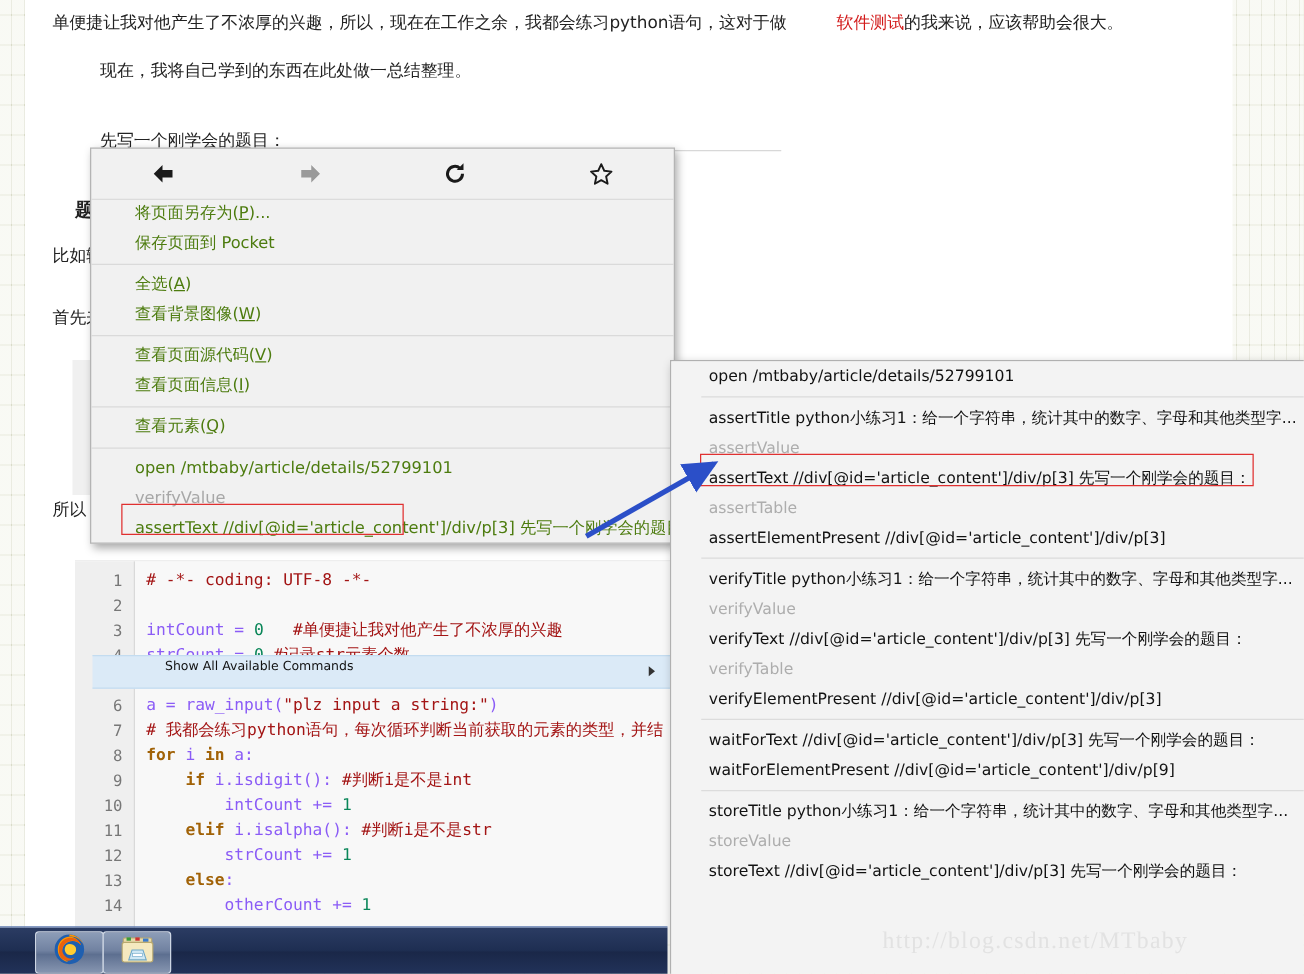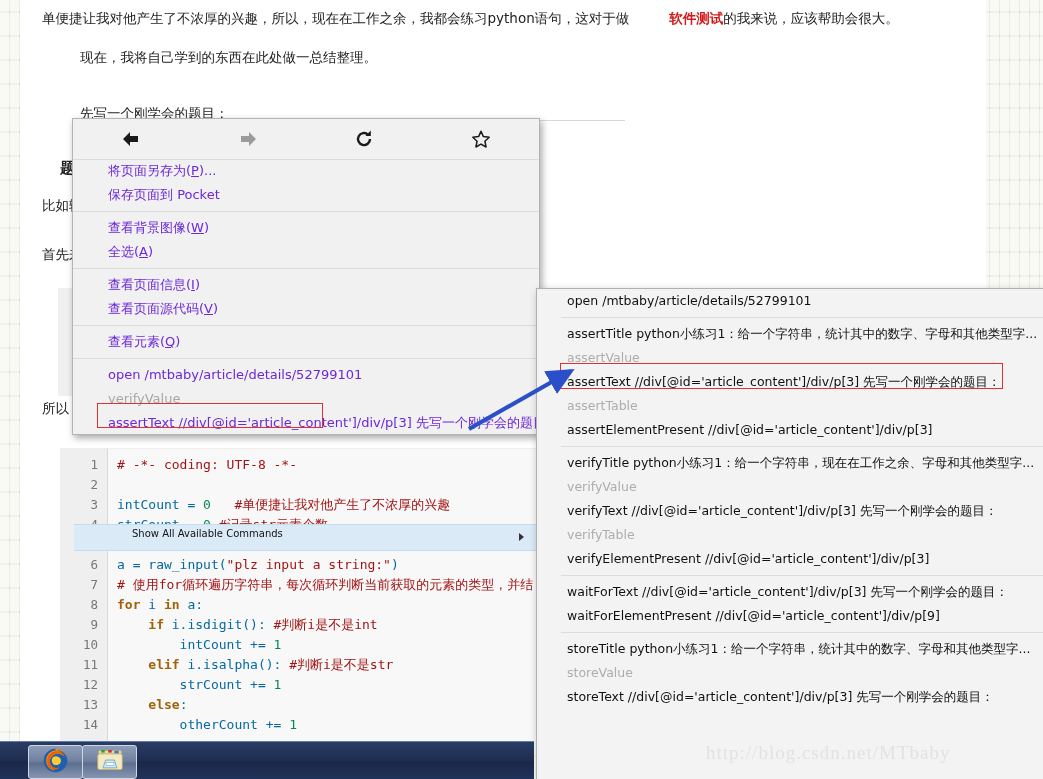--- a/index.html
+++ b/index.html
@@ -20,21 +20,21 @@
   #page{
     position:absolute;left:20px;top:0;width:966px;height:744px;
     background:#fff;overflow:hidden;
   }
   .article{position:absolute;left:0;top:0;width:966px;}
   .para{
     position:absolute;
     font-family:"DejaVu Sans","Liberation Sans",sans-serif;
     font-size:13.5px;color:#222;line-height:20px;white-space:nowrap;
   }
-  .red{color:#d21a1a;font-weight:bold;padding-left:40px;}
+  .red{color:#d21a1a;font-weight:normal;padding-left:40px;}
   .bold{font-weight:bold;}
   .hr-line{position:absolute;height:1px;background:#d8d8d8;}
 
   
   #mini-code{
     position:absolute;left:38px;top:288px;width:150px;height:108px;
     background:#f0f0f0;border:none;
   }
   #mini-code .ln{
     position:absolute;left:118px;font-family:"DejaVu Sans Mono",monospace;
@@ -59,42 +59,42 @@
   }
   .code-row .src{
     position:absolute;left:57px;
     font-family:"DejaVu Sans Mono","Liberation Mono",monospace;
     font-size:13px;color:#333;
   }
   .t-cm{color:#a31515;text-align:right;}
   .t-kw{color:#a16207;font-weight:bold;}
   .t-nm{color:#098658;}
   .t-st{color:#a31515;}
-  .t-pl{color:#0369a1;}
+  .t-pl{color:#8b5cf6;}
 
   
   #ctxmenu{
     position:absolute;left:72px;top:118px;width:466px;height:315px;
     background:#f1f1f1;border:1px solid #b4b4b4;
     box-shadow:2px 3px 7px rgba(0,0,0,.35);
   }
   #ctx-toolbar{
     position:absolute;left:0;top:0;width:466px;height:40px;
     border-bottom:1px solid #dcdcdc;display:flex;align-items:center;
   }
   .navbtn{
     flex:1 1 0;height:40px;display:flex;align-items:center;justify-content:center;
   }
   .navbtn svg{display:block;}
   .ctx-list{position:absolute;left:0;top:40px;width:466px;}
   .ctx-item{
     position:relative;height:24px;line-height:24px;
     padding-left:35px;
     font-family:"DejaVu Sans","Liberation Sans",sans-serif;
-    font-size:13px;color:#6d28d9;white-space:nowrap;overflow:hidden;
+    font-size:13px;color:#4d7c0f;white-space:nowrap;overflow:hidden;
   }
   .ctx-item.disabled{color:#a7a7a7;}
   .ctx-sep{height:1px;background:#dadada;margin:4px 0 4px 0;}
   .ctx-item u{text-decoration:underline;}
   #ctx-highlight{
     position:absolute;left:1px;top:405px;width:464px;height:25px;
     background:#dbeaf7;border-top:1px solid #c3dcf0;border-bottom:1px solid #c3dcf0;
   }
   #ctx-highlight .lbl{
     position:absolute;left:34px;top:3px;font-size:10px;color:#111;
@@ -184,21 +184,21 @@
 
   <div id="codeblock">
     <div id="gutter"></div>
     <div id="code-rows">
         <div class="code-row" style="top:6px;"><span class="num">1</span><span class="src"><span class="t-cm"># -*- coding: UTF-8 -*-</span></span></div>
         <div class="code-row" style="top:26px;"><span class="num">2</span><span class="src"><span class="t-pl"></span></span></div>
         <div class="code-row" style="top:46px;"><span class="num">3</span><span class="src"><span class="t-pl">intCount </span><span class="t-pl">= </span><span class="t-nm">0</span><span class="t-cm">   #单便捷让我对他产生了不浓厚的兴趣</span></span></div>
         <div class="code-row" style="top:66px;"><span class="num">4</span><span class="src"><span class="t-pl">strCount </span><span class="t-pl">= </span><span class="t-nm">0</span><span class="t-cm"> #记录str元素个数</span></span></div>
         <div class="code-row" style="top:86px;"><span class="num">5</span><span class="src"><span class="t-pl">otherCount </span><span class="t-pl">= </span><span class="t-nm">0</span></span></div>
         <div class="code-row" style="top:106px;"><span class="num">6</span><span class="src"><span class="t-pl">a = raw_input(</span><span class="t-st">"plz input a string:"</span><span class="t-pl">)</span></span></div>
-        <div class="code-row" style="top:126px;"><span class="num">7</span><span class="src"><span class="t-cm"># 使用for循环遍历字符串，每次循环判断当前获取的元素的类型，并结</span></span></div>
+        <div class="code-row" style="top:126px;"><span class="num">7</span><span class="src"><span class="t-cm"># 我都会练习python语句，每次循环判断当前获取的元素的类型，并结</span></span></div>
         <div class="code-row" style="top:146px;"><span class="num">8</span><span class="src"><span class="t-kw">for</span><span class="t-pl"> i </span><span class="t-kw">in</span><span class="t-pl"> a:</span></span></div>
         <div class="code-row" style="top:166px;"><span class="num">9</span><span class="src"><span class="t-pl">    </span><span class="t-kw">if</span><span class="t-pl"> i.isdigit(): </span><span class="t-cm">#判断i是不是int</span></span></div>
         <div class="code-row" style="top:186px;"><span class="num">10</span><span class="src"><span class="t-pl">        intCount += </span><span class="t-nm">1</span></span></div>
         <div class="code-row" style="top:206px;"><span class="num">11</span><span class="src"><span class="t-pl">    </span><span class="t-kw">elif</span><span class="t-pl"> i.isalpha(): </span><span class="t-cm">#判断i是不是str</span></span></div>
         <div class="code-row" style="top:226px;"><span class="num">12</span><span class="src"><span class="t-pl">        strCount += </span><span class="t-nm">1</span></span></div>
         <div class="code-row" style="top:246px;"><span class="num">13</span><span class="src"><span class="t-pl">    </span><span class="t-kw">else</span><span class="t-pl">:</span></span></div>
         <div class="code-row" style="top:266px;"><span class="num">14</span><span class="src"><span class="t-pl">        otherCount += </span><span class="t-nm">1</span></span></div>
       </div>
   </div>
 </div>
@@ -234,25 +234,25 @@
             <path d="M10 1.3 L12.4 6.6 L18.2 7.3 L13.9 11.2 L15.1 17 L10 14.1 L4.9 17 L6.1 11.2 L1.8 7.3 L7.6 6.6 Z" fill="none" stroke="#1a1a1a" stroke-width="1.5" stroke-linejoin="round"></path>
           </svg>
       </span>
     </div>
   </div>
 
   <div class="ctx-list" id="ctx-list">
       <div class="ctx-item">将页面另存为(<u>P</u>)...</div>
       <div class="ctx-item">保存页面到 Pocket</div>
       <div class="ctx-sep"></div>
+      <div class="ctx-item">全选(<u>A</u>)</div>
       <div class="ctx-item">查看背景图像(<u>W</u>)</div>
-      <div class="ctx-item">全选(<u>A</u>)</div>
       <div class="ctx-sep"></div>
+      <div class="ctx-item">查看页面源代码(<u>V</u>)</div>
       <div class="ctx-item">查看页面信息(<u>I</u>)</div>
-      <div class="ctx-item">查看页面源代码(<u>V</u>)</div>
       <div class="ctx-sep"></div>
       <div class="ctx-item">查看元素(<u>Q</u>)</div>
       <div class="ctx-sep"></div>
       <div class="ctx-item">open /mtbaby/article/details/52799101</div>
       <div class="ctx-item disabled">verifyValue</div>
       <div class="ctx-item">assertText //div[@id='article_content']/div/p[3] 先写一个刚学会的题目：</div>
     </div>
 
   <div id="ctx-highlight">
     <span class="lbl">Show All Available Commands</span>
@@ -265,21 +265,21 @@
   <div id="sub-strip"></div>
   <div class="sub-list" id="sub-list">
       <div class="sub-item">open /mtbaby/article/details/52799101</div>
       <div class="sub-sep"></div>
       <div class="sub-item">assertTitle python小练习1：给一个字符串，统计其中的数字、字母和其他类型字...</div>
       <div class="sub-item dim">assertValue</div>
       <div class="sub-item">assertText //div[@id='article_content']/div/p[3] 先写一个刚学会的题目：</div>
       <div class="sub-item dim">assertTable</div>
       <div class="sub-item">assertElementPresent //div[@id='article_content']/div/p[3]</div>
       <div class="sub-sep"></div>
-      <div class="sub-item">verifyTitle python小练习1：给一个字符串，现在在工作之余、字母和其他类型字...</div>
+      <div class="sub-item">verifyTitle python小练习1：给一个字符串，统计其中的数字、字母和其他类型字...</div>
       <div class="sub-item dim">verifyValue</div>
       <div class="sub-item">verifyText //div[@id='article_content']/div/p[3] 先写一个刚学会的题目：</div>
       <div class="sub-item dim">verifyTable</div>
       <div class="sub-item">verifyElementPresent //div[@id='article_content']/div/p[3]</div>
       <div class="sub-sep"></div>
       <div class="sub-item">waitForText //div[@id='article_content']/div/p[3] 先写一个刚学会的题目：</div>
       <div class="sub-item">waitForElementPresent //div[@id='article_content']/div/p[9]</div>
       <div class="sub-sep"></div>
       <div class="sub-item">storeTitle python小练习1：给一个字符串，统计其中的数字、字母和其他类型字...</div>
       <div class="sub-item dim">storeValue</div>

